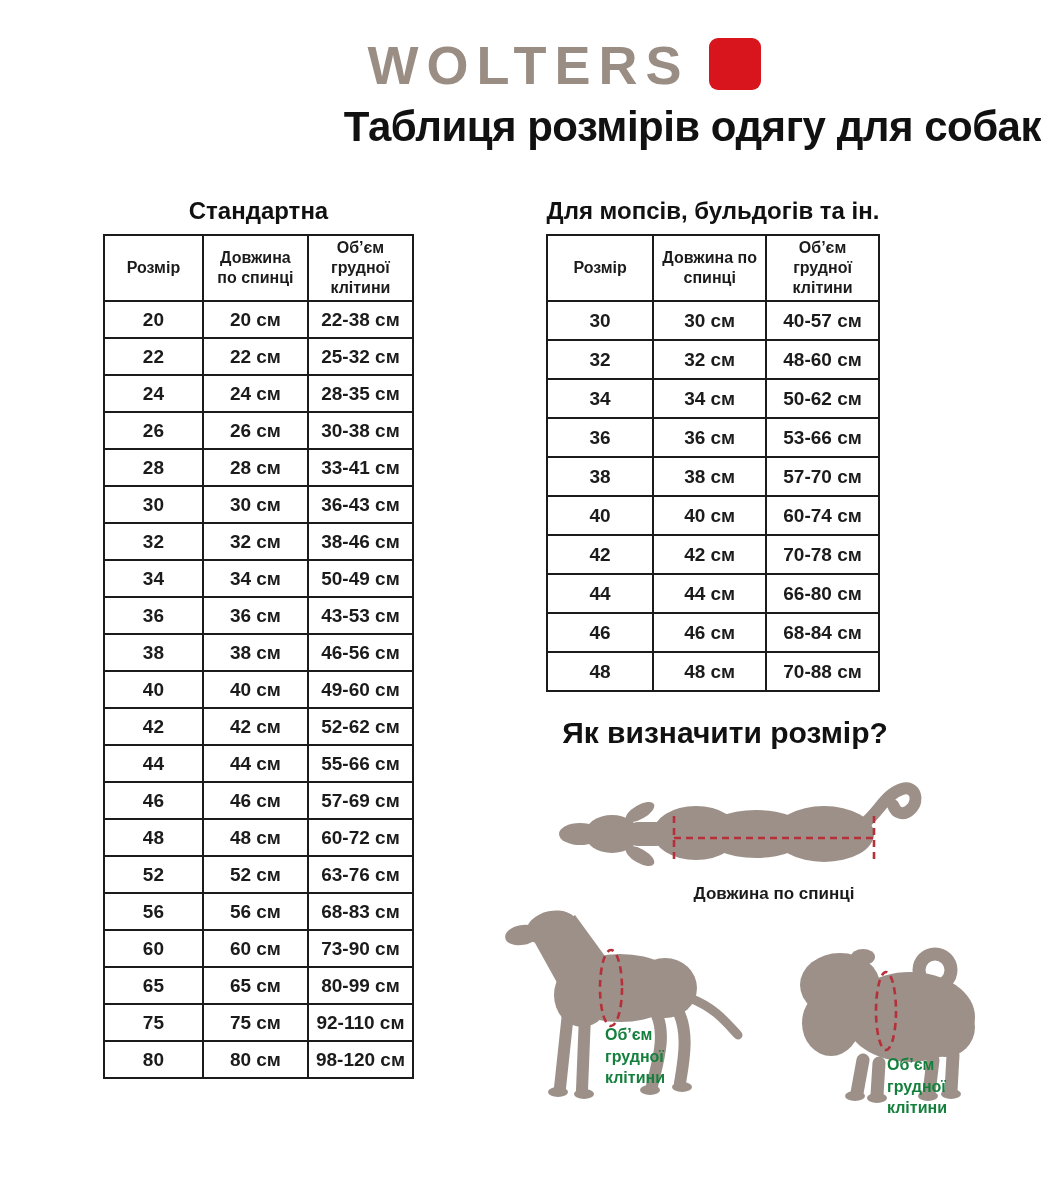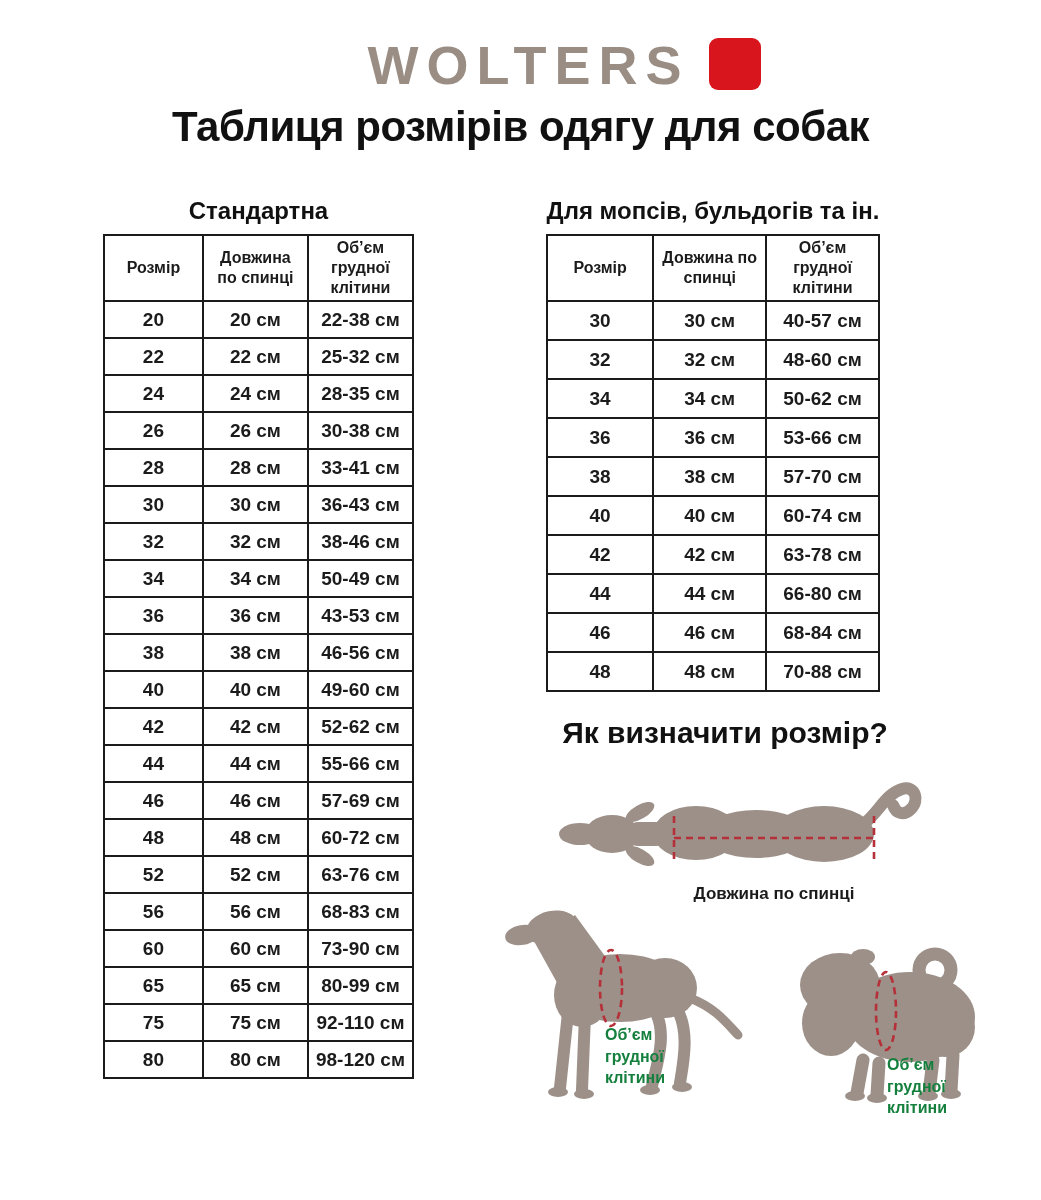--- a/index.html
+++ b/index.html
@@ -5,21 +5,21 @@
   html,body { margin:0; padding:0; background:#ffffff; }
   body { font-family:"Liberation Sans", sans-serif; }
   .page { position:relative; width:1041px; height:1200px; background:#ffffff; overflow:hidden; color:#1b1b1b; }
 
   
   .logo-row { position:absolute; top:38px; left:0; width:100%; display:flex; justify-content:center; align-items:flex-start; gap:20px;padding-left:44px; }
   .logo-text { font-size:54px; font-weight:bold; color:#9a8d83; letter-spacing:8px; line-height:1; }
   .logo-square { width:52px; height:52px; background:#d8141d; border-radius:9px; }
 
   
-  .page-title { position:absolute; top:103px; left:0; width:100%; margin:0; text-align:center;
+  .page-title { position:absolute; top:103px; left:0; width:100%; margin:0; text-align:right;
                 font-size:42px; font-weight:bold; color:#111; letter-spacing:-0.5px; }
 
   
   .table-block { position:absolute; top:198px; }
   .table-block.left  { left:103px; width:311px; }
   .table-block.right { left:546px; width:334px; }
   .table-title { margin:0 0 10px 0; text-align:center; font-size:24px; font-weight:bold; color:#111; line-height:1.1; }
 
   table.size-table { border-collapse:collapse; width:100%; table-layout:fixed; background:#fff; }
   .size-table col.c1 { width:32%; } .size-table col.c2 { width:34%; } .size-table col.c3 { width:34%; }
@@ -228,21 +228,21 @@
             <td>57-70 см</td>
           </tr>
           <tr>
             <td>40</td>
             <td>40 см</td>
             <td>60-74 см</td>
           </tr>
           <tr>
             <td>42</td>
             <td>42 см</td>
-            <td>63-78 см</td>
+            <td>70-78 см</td>
           </tr>
           <tr>
             <td>44</td>
             <td>44 см</td>
             <td>66-80 см</td>
           </tr>
           <tr>
             <td>46</td>
             <td>46 см</td>
             <td>68-84 см</td>

